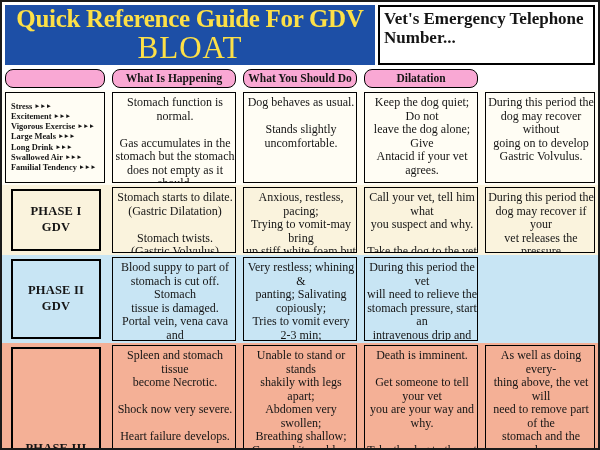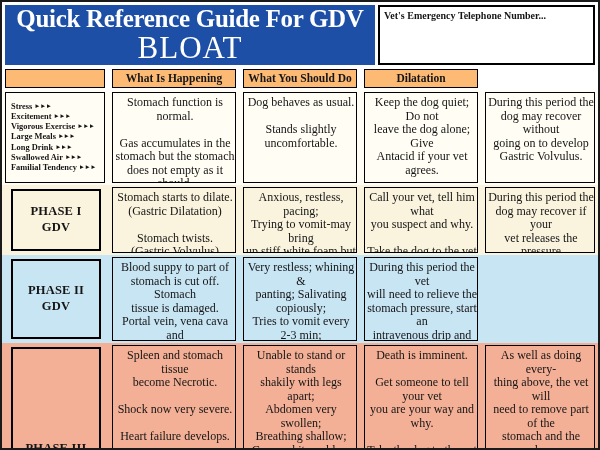--- a/index.html
+++ b/index.html
@@ -5,47 +5,47 @@
   html,body{margin:0;padding:0;}
   .poster{
     width:600px;height:450px;box-sizing:border-box;
     background:#ffffff;border:2px solid #1a1a1a;
     font-family:"Liberation Serif","DejaVu Serif",serif;
     color:#151515;overflow:hidden;display:flex;flex-direction:column;
   }
   
   .top{display:flex;gap:3px;padding:3px 3px 0 3px;height:60px;flex:0 0 auto;}
   .banner{
-    flex:0 0 370px;background:#1d4fa6;color:#ffffff;text-align:center;
+    flex:0 0 370px;background:#1d4fa6;color:#fde047;text-align:center;
     display:flex;flex-direction:column;justify-content:center;line-height:1.02;
   }
   .banner .t1{font-size:25px;font-weight:bold;letter-spacing:-0.3px;}
   .banner .t2{font-size:31px;font-weight:normal;letter-spacing:1px;}
   .vetbox{
     flex:1;background:#ffffff;border:2px solid #000;
-    font-weight:bold;font-size:10px;padding:3px 4px;line-height:1.1;
+    font-weight:bold;font-size:17px;padding:3px 4px;line-height:1.1;
   }
   
   .band{
     display:grid;grid-template-columns:100px 124px 114px 114px 110px;
     column-gap:7px;padding:2px 3px;box-sizing:border-box;flex:0 0 auto;
   }
   .band.hdr{margin-top:2px;height:23px;background:#ffffff;}
   .band.r0{height:95px;background:#fffdf4;}
   .band.r1{height:70px;background:#faf3dd;}
   .band.r2{height:88px;background:#c8e5f4;}
   .band.r3{flex:1 1 auto;background:#f4b096;}
   .cell{
     border:1px solid #000;box-sizing:border-box;overflow:hidden;
     font-size:12px;line-height:1.13;text-align:center;
     padding:3px 0 1px 2px;white-space:pre-line;
   }
   .cell.hdrcell{
     font-weight:bold;font-size:11.5px;display:flex;align-items:center;
-    justify-content:center;padding:0;white-space:nowrap;background:#fdba74;
+    justify-content:center;padding:0;white-space:nowrap;background:#f9a8d4;border-radius:8px;
   }
   .col1wrap{border:none;padding:0;display:flex;}
   .riskcell{
     border:1px solid #000;box-sizing:border-box;width:100%;
     display:flex;flex-direction:column;justify-content:center;
     padding:2px 0 2px 5px;text-align:left;
   }
   .rf-line{font-weight:bold;font-size:8.4px;line-height:1.22;white-space:nowrap;}
   .rf-arrows{font-size:6.3px;letter-spacing:-0.5px;margin-left:2px;vertical-align:1px;}
   .phasebox{

